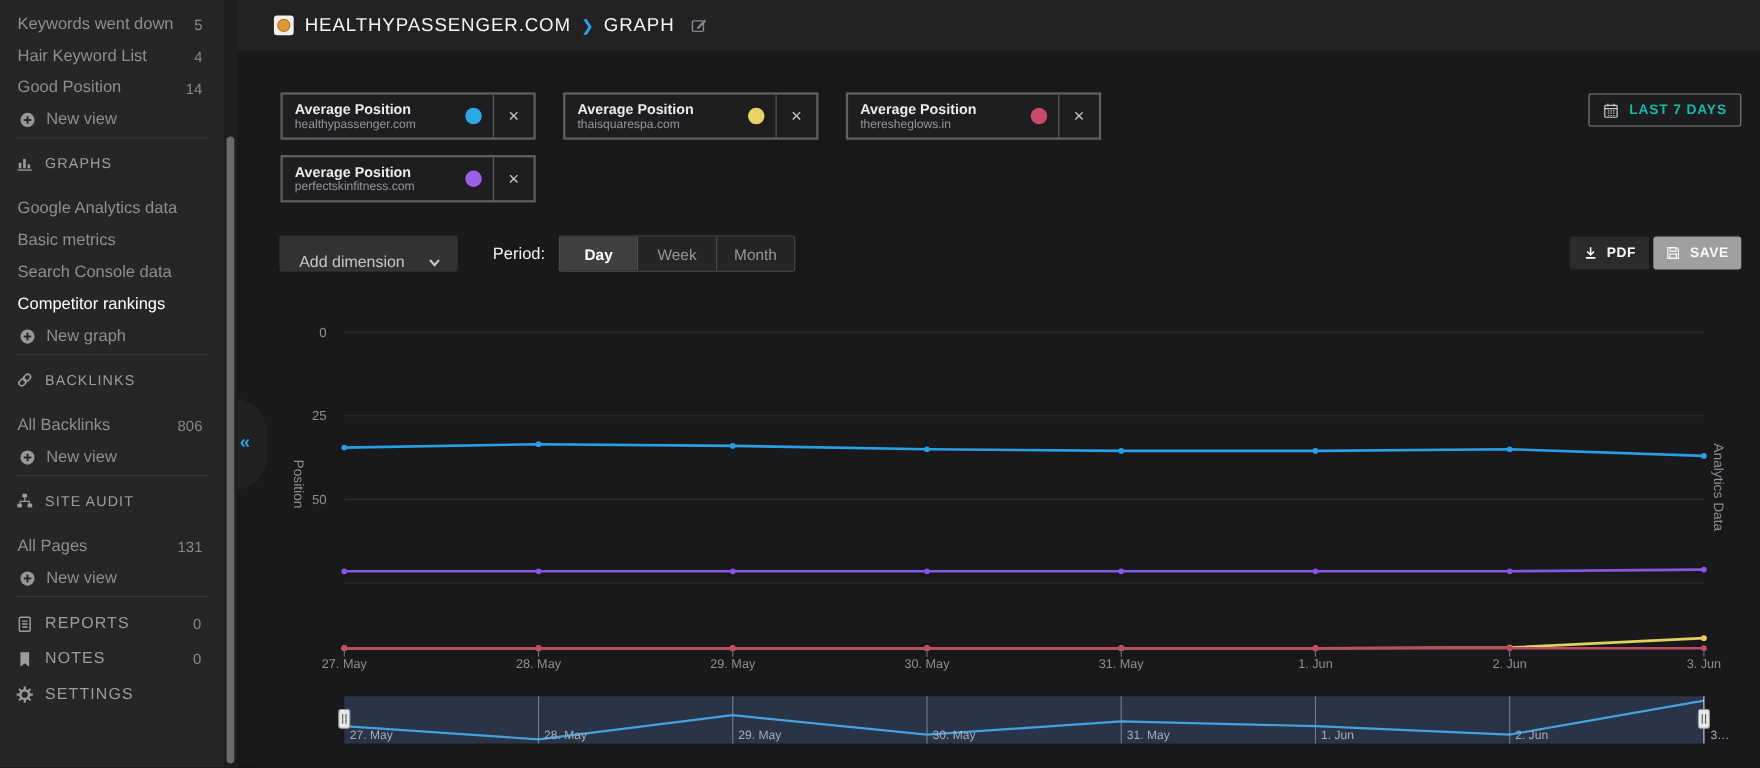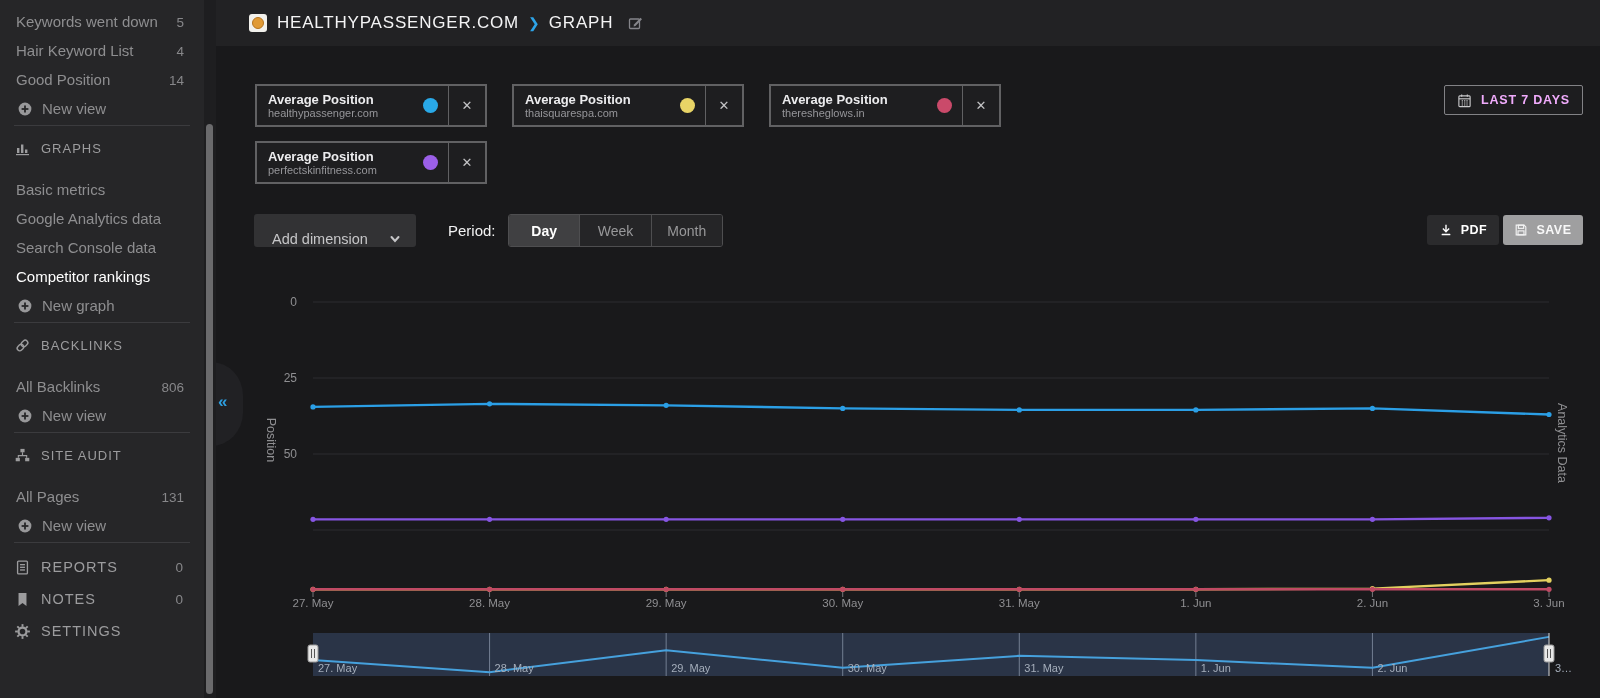--- a/index.html
+++ b/index.html
@@ -41,21 +41,21 @@
         display:flex;align-items:stretch;}
   .card-main{flex:1;display:flex;align-items:center;padding:0 10px 0 11px;min-width:0;}
   .card-text{flex:1;min-width:0;}
   .card-title{color:#ececee;font-size:13px;font-weight:bold;line-height:15px;white-space:nowrap;}
   .card-domain{color:#96969a;font-size:11px;line-height:12px;white-space:nowrap;}
   .card-dot{width:15px;height:15px;border-radius:50%;flex:none;margin-left:8px;}
   .card-close{width:36px;border-left:1px solid #616163;display:flex;align-items:center;justify-content:center;
               color:#c3c3c5;font-size:13px;font-weight:bold;cursor:pointer;}
   
   #daterange{position:absolute;left:1444px;top:85px;width:139px;height:30px;box-sizing:border-box;
-             background:#1d1d1f;border:1px solid #828286;border-radius:2px;color:#f0abfc;
+             background:#1d1d1f;border:1px solid #828286;border-radius:2px;color:#14b8a6;
              font-size:12.5px;font-weight:bold;letter-spacing:0.8px;display:flex;align-items:center;
              justify-content:center;gap:9px;cursor:pointer;font-family:inherit;}
   #add-dimension{position:absolute;left:254px;top:214px;width:162px;height:33px;background:#323234;
              border:none;border-radius:3px;color:#c6c6c8;font-size:14.5px;display:flex;align-items:center;
              padding:16px 14px 0 18px;justify-content:space-between;cursor:pointer;font-family:inherit;}
   #period-label{position:absolute;left:448px;top:214px;height:33px;line-height:33px;color:#f2f2f3;font-size:15px;}
   #period-group{position:absolute;left:508px;top:214px;width:215px;height:33px;display:flex;
              border:1px solid #4e4e50;border-radius:3px;box-sizing:border-box;overflow:hidden;}
   .period-btn{flex:1;background:#252527;color:#98989a;font-size:14px;border:none;border-left:1px solid #4e4e50;
              cursor:pointer;font-family:inherit;}
@@ -106,24 +106,24 @@
           <svg width="17" height="17" viewBox="0 0 17 17" fill="#9c9c9e">
             <rect x="3" y="8" width="2.4" height="5"></rect>
             <rect x="7" y="4.5" width="2.4" height="8.5"></rect>
             <rect x="11" y="9.5" width="2.4" height="3.5"></rect>
             <rect x="2" y="14" width="13" height="1.2"></rect>
           </svg>
         </span>
         <span>GRAPHS</span>
       </div>
       <div class="sb-item">
+        <span>Google Analytics data</span>
+      </div>
+      <div class="sb-item">
         <span>Basic metrics</span>
-      </div>
-      <div class="sb-item">
-        <span>Google Analytics data</span>
       </div>
       <div class="sb-item">
         <span>Search Console data</span>
       </div>
       <div class="sb-item active">
         <span>Competitor rankings</span>
       </div>
       <div class="sb-item sb-action">
         <span class="sb-icon">
           <svg width="14" height="14" viewBox="0 0 14 14">

